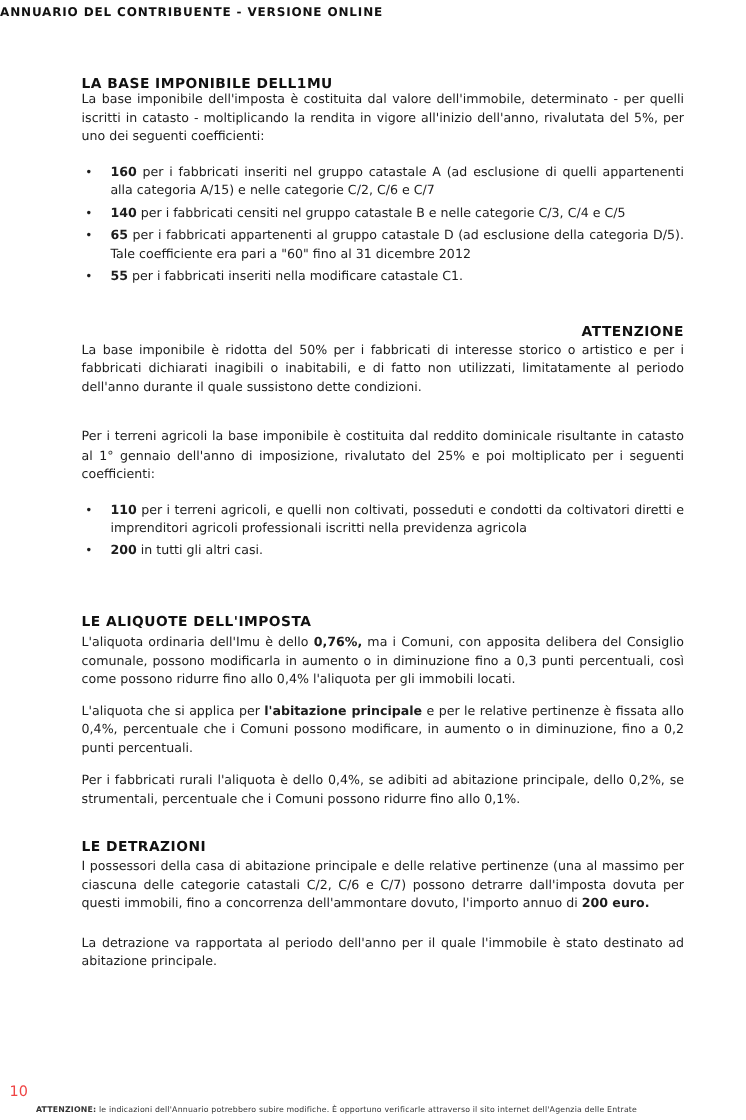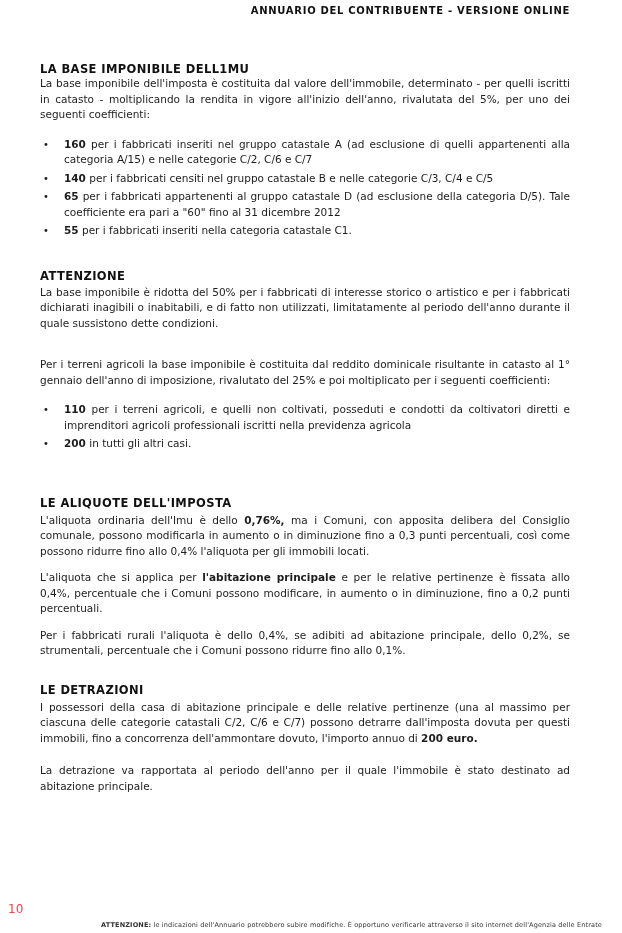--- a/index.html
+++ b/index.html
@@ -7,28 +7,28 @@
     position:relative;
     width:622px; height:933px;
     background:#ffffff;
     font-family:"DejaVu Sans","Liberation Sans",sans-serif;
     color:#1d1d1d;
     overflow:hidden;
     box-sizing:border-box;
   }
   .header {
     padding:5px 52px 0 0;
-    text-align:right;
+    text-align:left;
     font-size:10px;
     font-weight:bold;
     letter-spacing:0.7px;
     color:#111;
   }
   .content {
-    padding:46px 52px 0 40px;
+    padding:46px 52px 0 68px;
     font-size:10.5px;
     line-height:15.5px;
     text-align:justify;
   }
   .sec-title {
     margin:0;
     font-size:11.5px;
     line-height:14px;
     font-weight:bold;
     letter-spacing:0.4px;
@@ -47,39 +47,39 @@
     position:relative;
     padding-left:24px;
     margin-bottom:3px;
   }
   ul.bullets li::before {
     content:"\2022";
     position:absolute;
     left:3px; top:0;
     font-size:10px;
   }
-  .mt-attention { margin-top:30px; }
+  .mt-attention { margin-top:30px;text-align:right; }
   .attention-body { margin-top:2px !important; }
   .mt-terreni { margin-top:26px !important; }
   .mt-sec { margin-top:44px; }
   .mt-sec-sm { margin-top:24px; }
   .p-first { margin-top:3px !important; }
   .p-gap { margin-top:11px !important; }
   .p-gap-lg { margin-top:17px !important; }
   .p-gap-xl { margin-top:23px !important; }
   .page-number {
     position:absolute;
     left:8px; bottom:17px;
     font-size:12px;
     color:#ef4444;
   }
   .footer-notice {
     position:absolute;
     left:30px; right:20px; bottom:4px;
-    text-align:right;
+    text-align:left;
     font-size:6.5px;
     letter-spacing:0.15px;
     color:#333;
     white-space:nowrap;
   }
 </style>
 </head>
 <body>
 
 <div class="page">
@@ -90,21 +90,21 @@
 
   <div class="content">
 
     <h3 class="sec-title">LA BASE IMPONIBILE DELL1MU</h3>
     <p class="intro">La base imponibile dell'imposta è costituita dal valore dell'immobile, determinato - per quelli iscritti in catasto - moltiplicando la rendita in vigore all'inizio dell'anno, rivalutata del 5%, per uno dei seguenti coefficienti:</p>
 
     <ul class="bullets">
       <li><span class="b">160</span><span> per i fabbricati inseriti nel gruppo catastale A (ad esclusione di quelli appartenenti alla categoria A/15) e nelle categorie C/2, C/6 e C/7</span></li>
       <li><span class="b">140</span><span> per i fabbricati censiti nel gruppo catastale B e nelle categorie C/3, C/4 e C/5</span></li>
       <li><span class="b">65</span><span> per i fabbricati appartenenti al gruppo catastale D (ad esclusione della categoria D/5). Tale coefficiente era pari a "60" fino al 31 dicembre 2012</span></li>
-      <li><span class="b">55</span><span> per i fabbricati inseriti nella categoria catastale C1.</span></li>
+      <li><span class="b">55</span><span> per i fabbricati inseriti nella modificare catastale C1.</span></li>
     </ul>
 
     <h3 class="sec-title mt-attention">ATTENZIONE</h3>
     <p class="attention-body">La base imponibile è ridotta del 50% per i fabbricati di interesse storico o artistico e per i fabbricati dichiarati inagibili o inabitabili, e di fatto non utilizzati, limitatamente al periodo dell'anno durante il quale sussistono dette condizioni.</p>
 
     <p class="mt-terreni">Per i terreni agricoli la base imponibile è costituita dal reddito dominicale risultante in catasto al 1° gennaio dell'anno di imposizione, rivalutato del 25% e poi moltiplicato per i seguenti coefficienti:</p>
 
     <ul class="bullets">
       <li><span class="b">110</span><span> per i terreni agricoli, e quelli non coltivati, posseduti e condotti da coltivatori diretti e imprenditori agricoli professionali iscritti nella previdenza agricola</span></li>
       <li><span class="b">200</span><span> in tutti gli altri casi.</span></li>

